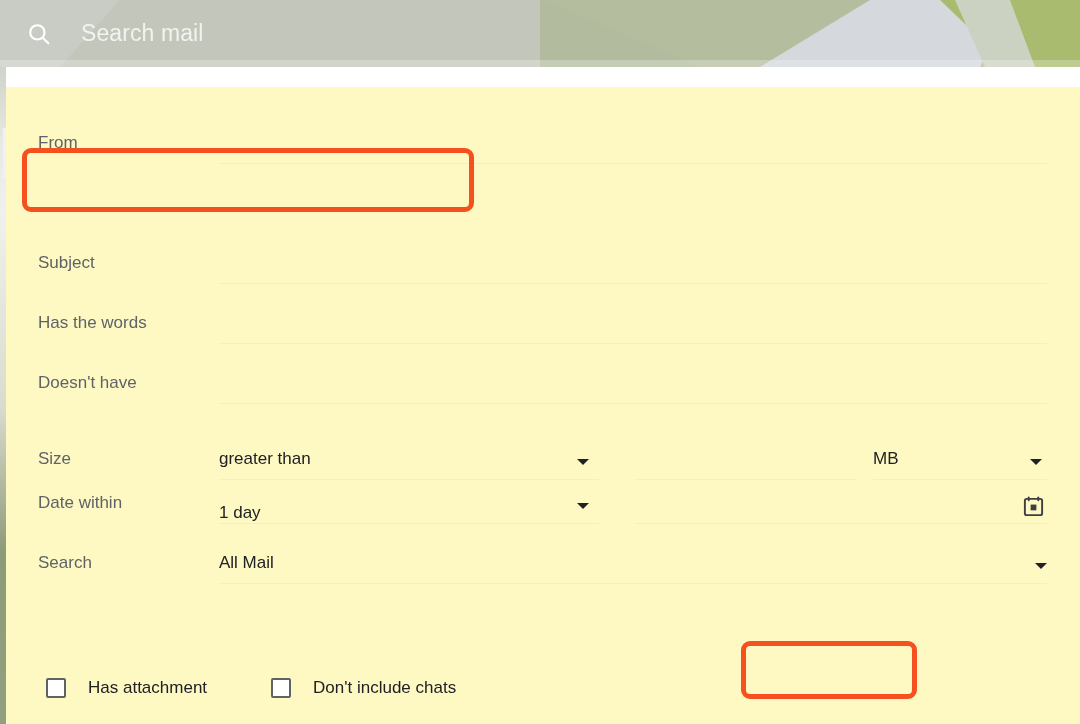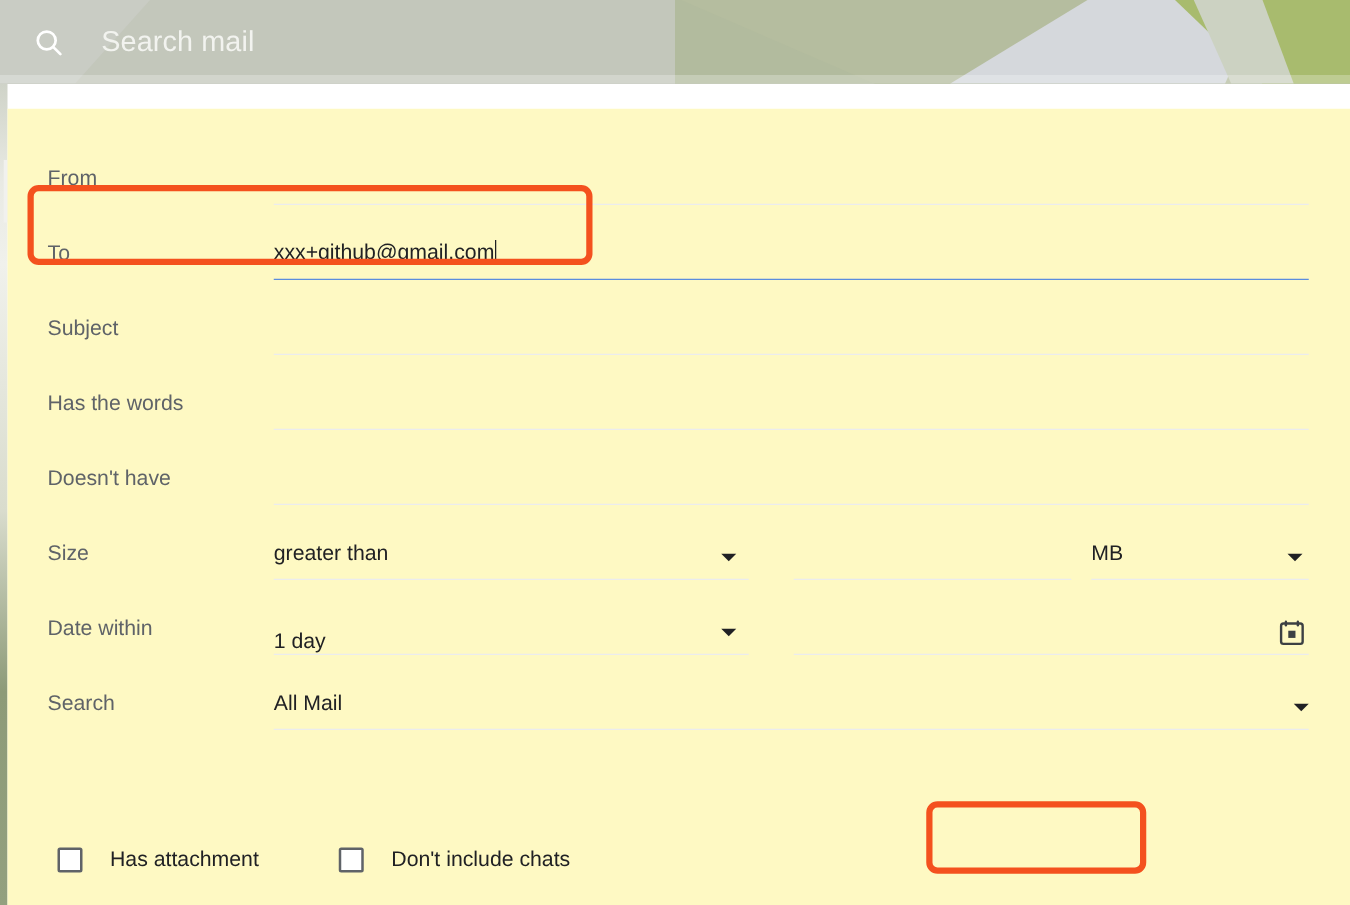--- a/index.html
+++ b/index.html
@@ -243,47 +243,40 @@
   <div class="left-strip-hi"></div>
 
   <div class="panel">
 
     <div class="row" style="top:28px;width:1074px;">
       <span class="field-label" style="left:32px;top:18px;">From</span>
       <span class="field-value" style="left:213px;top:18px;"></span>
       <div class="underline" style="left:213px;top:48px;width:828px;"></div>
     </div>
 
-    <div class="row" style="top:88px;width:1074px;">
-      <span class="field-label" style="left:32px;top:18px;">To</span>
-      <span class="field-value" style="left:213px;top:17px;">
-        <span>xxx+github@gmail.com</span><span class="caret"></span>
-      </span>
-      <div class="underline active" style="left:213px;top:48px;width:828px;"></div>
-    </div>
 
     <div class="row" style="top:148px;width:1074px;">
       <span class="field-label" style="left:32px;top:18px;">Subject</span>
       <span class="field-value" style="left:213px;top:18px;"></span>
       <div class="underline" style="left:213px;top:48px;width:828px;"></div>
     </div>
 
     <div class="row" style="top:208px;width:1074px;text-align:center;">
       <span class="field-label" style="left:32px;top:18px;">Has the words</span>
       <span class="field-value" style="left:213px;top:18px;"></span>
       <div class="underline" style="left:213px;top:48px;width:828px;"></div>
     </div>
 
     <div class="row" style="top:268px;width:1074px;">
       <span class="field-label" style="left:32px;top:18px;">Doesn't have</span>
       <span class="field-value" style="left:213px;top:18px;"></span>
       <div class="underline" style="left:213px;top:48px;width:828px;"></div>
     </div>
 
-    <div class="row" style="top:328px;width:871px;">
+    <div class="row" style="top:344px;width:871px;">
       <span class="field-label" style="left:32px;top:18px;">Size</span>
 
       <span class="field-value" style="left:213px;top:18px;">greater than</span>
       <span class="tri" style="left:571px;top:28px;"></span>
       <div class="underline" style="left:213px;top:48px;width:380px;"></div>
 
       <span class="field-value" style="left:629px;top:18px;"></span>
       <div class="underline" style="left:629px;top:48px;width:222px;"></div>
 
       <span class="field-value" style="left:867px;top:18px;">MB</span>

